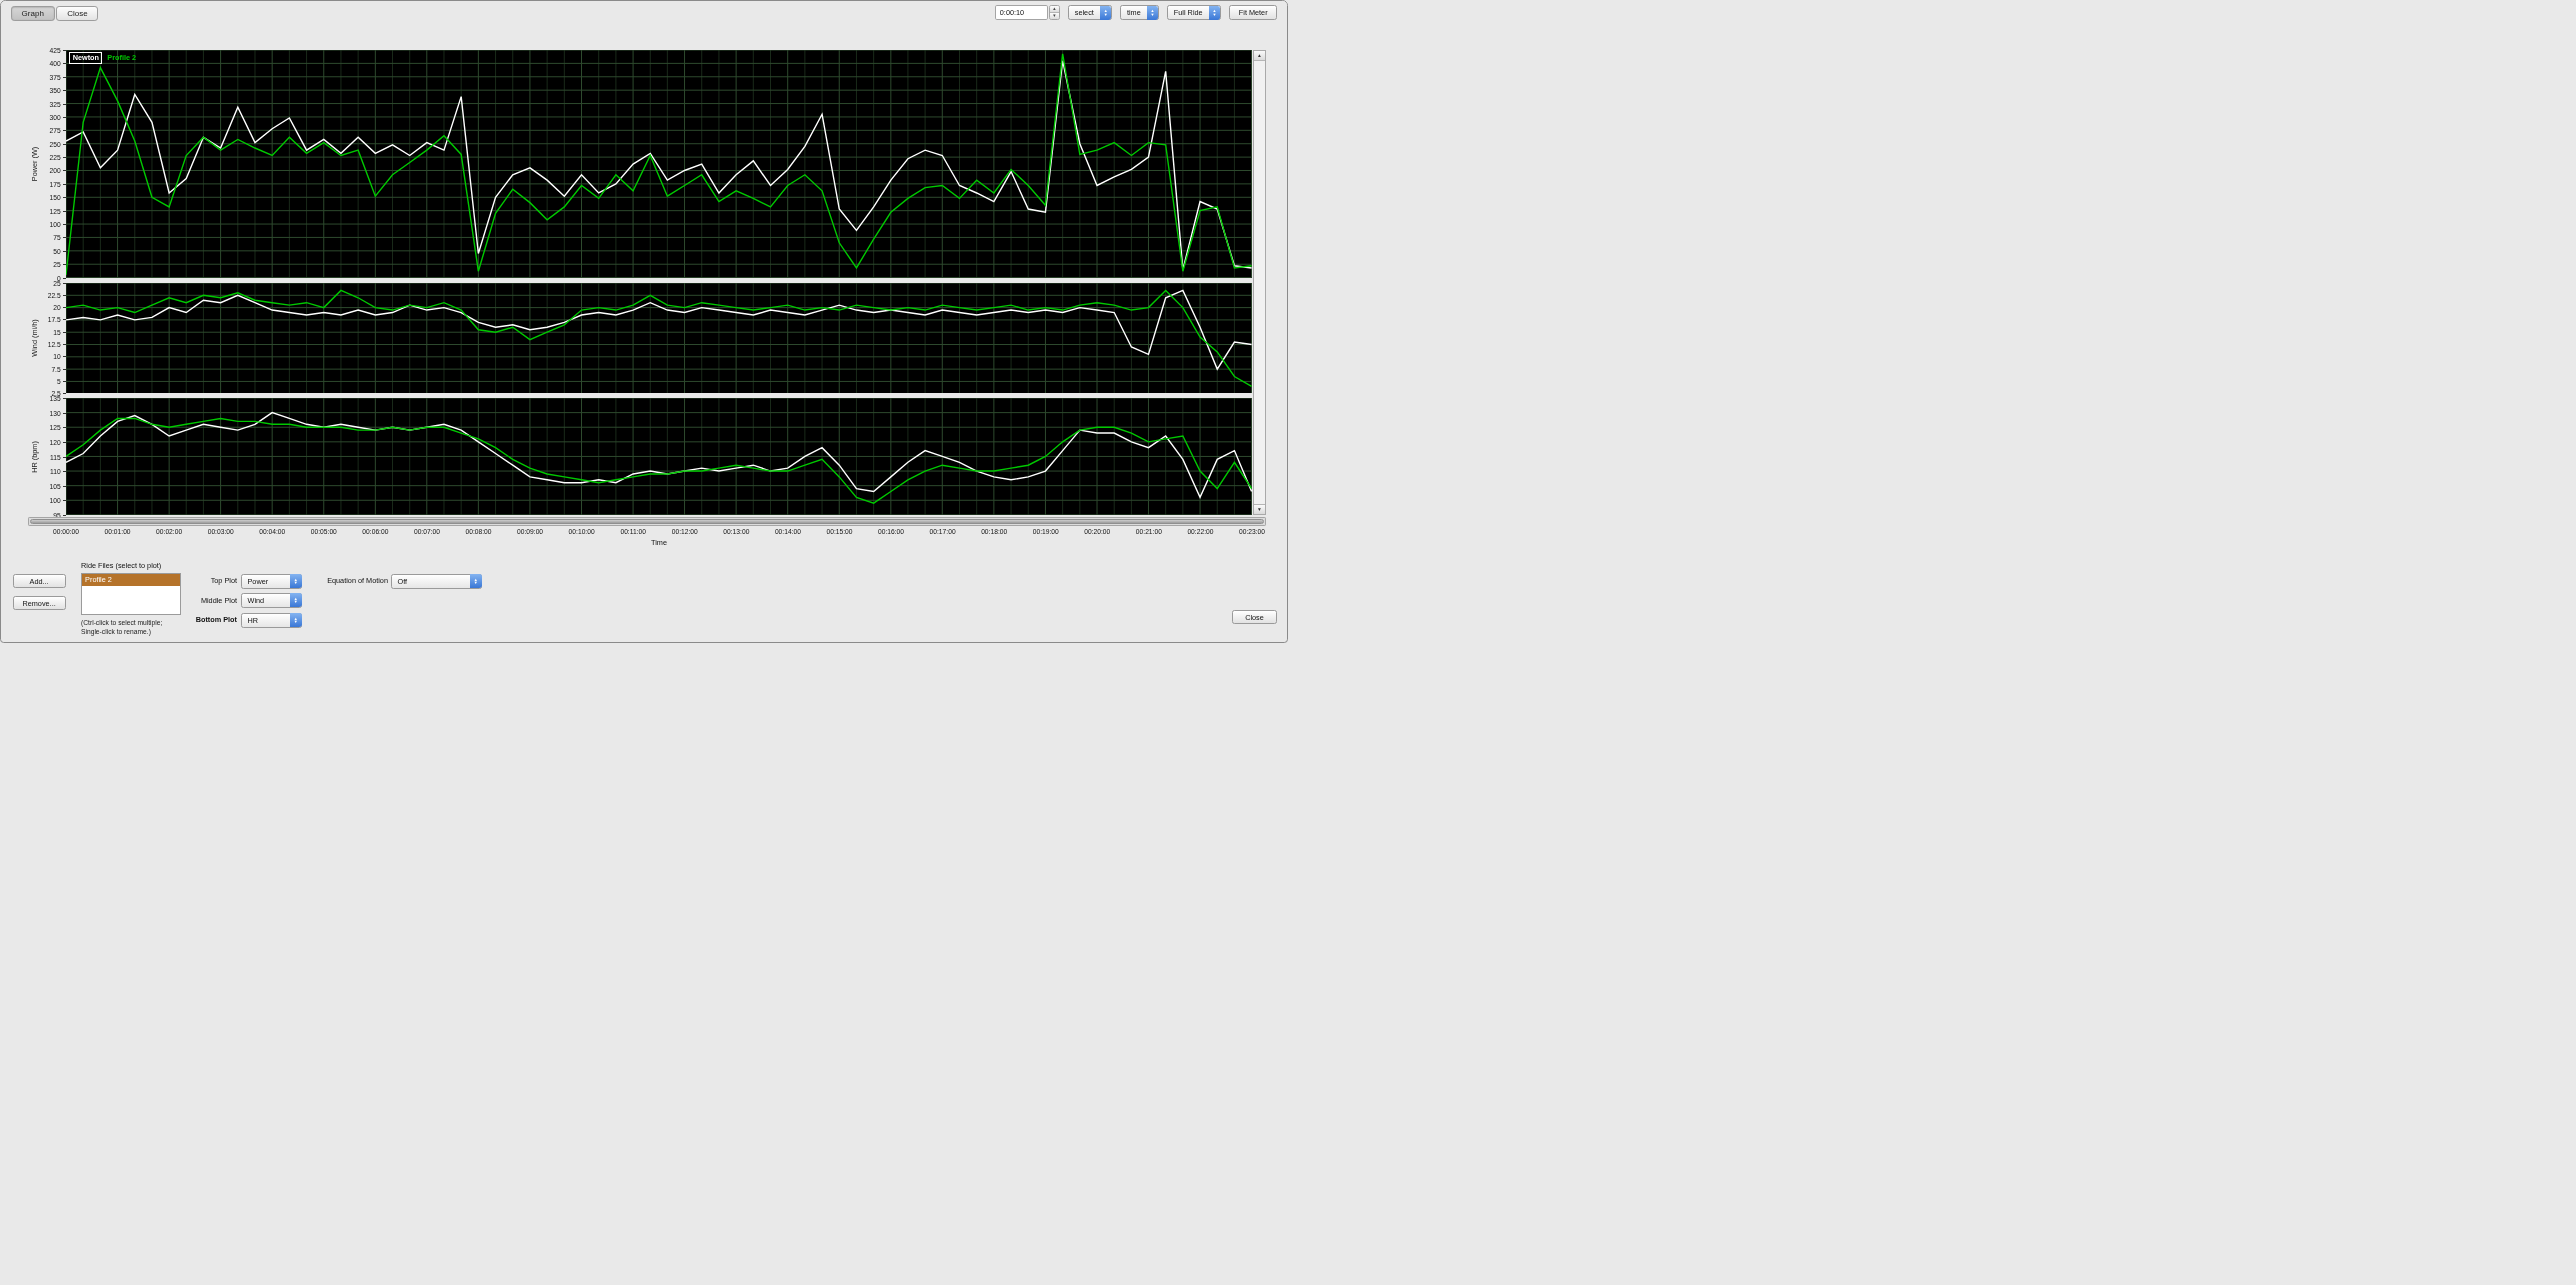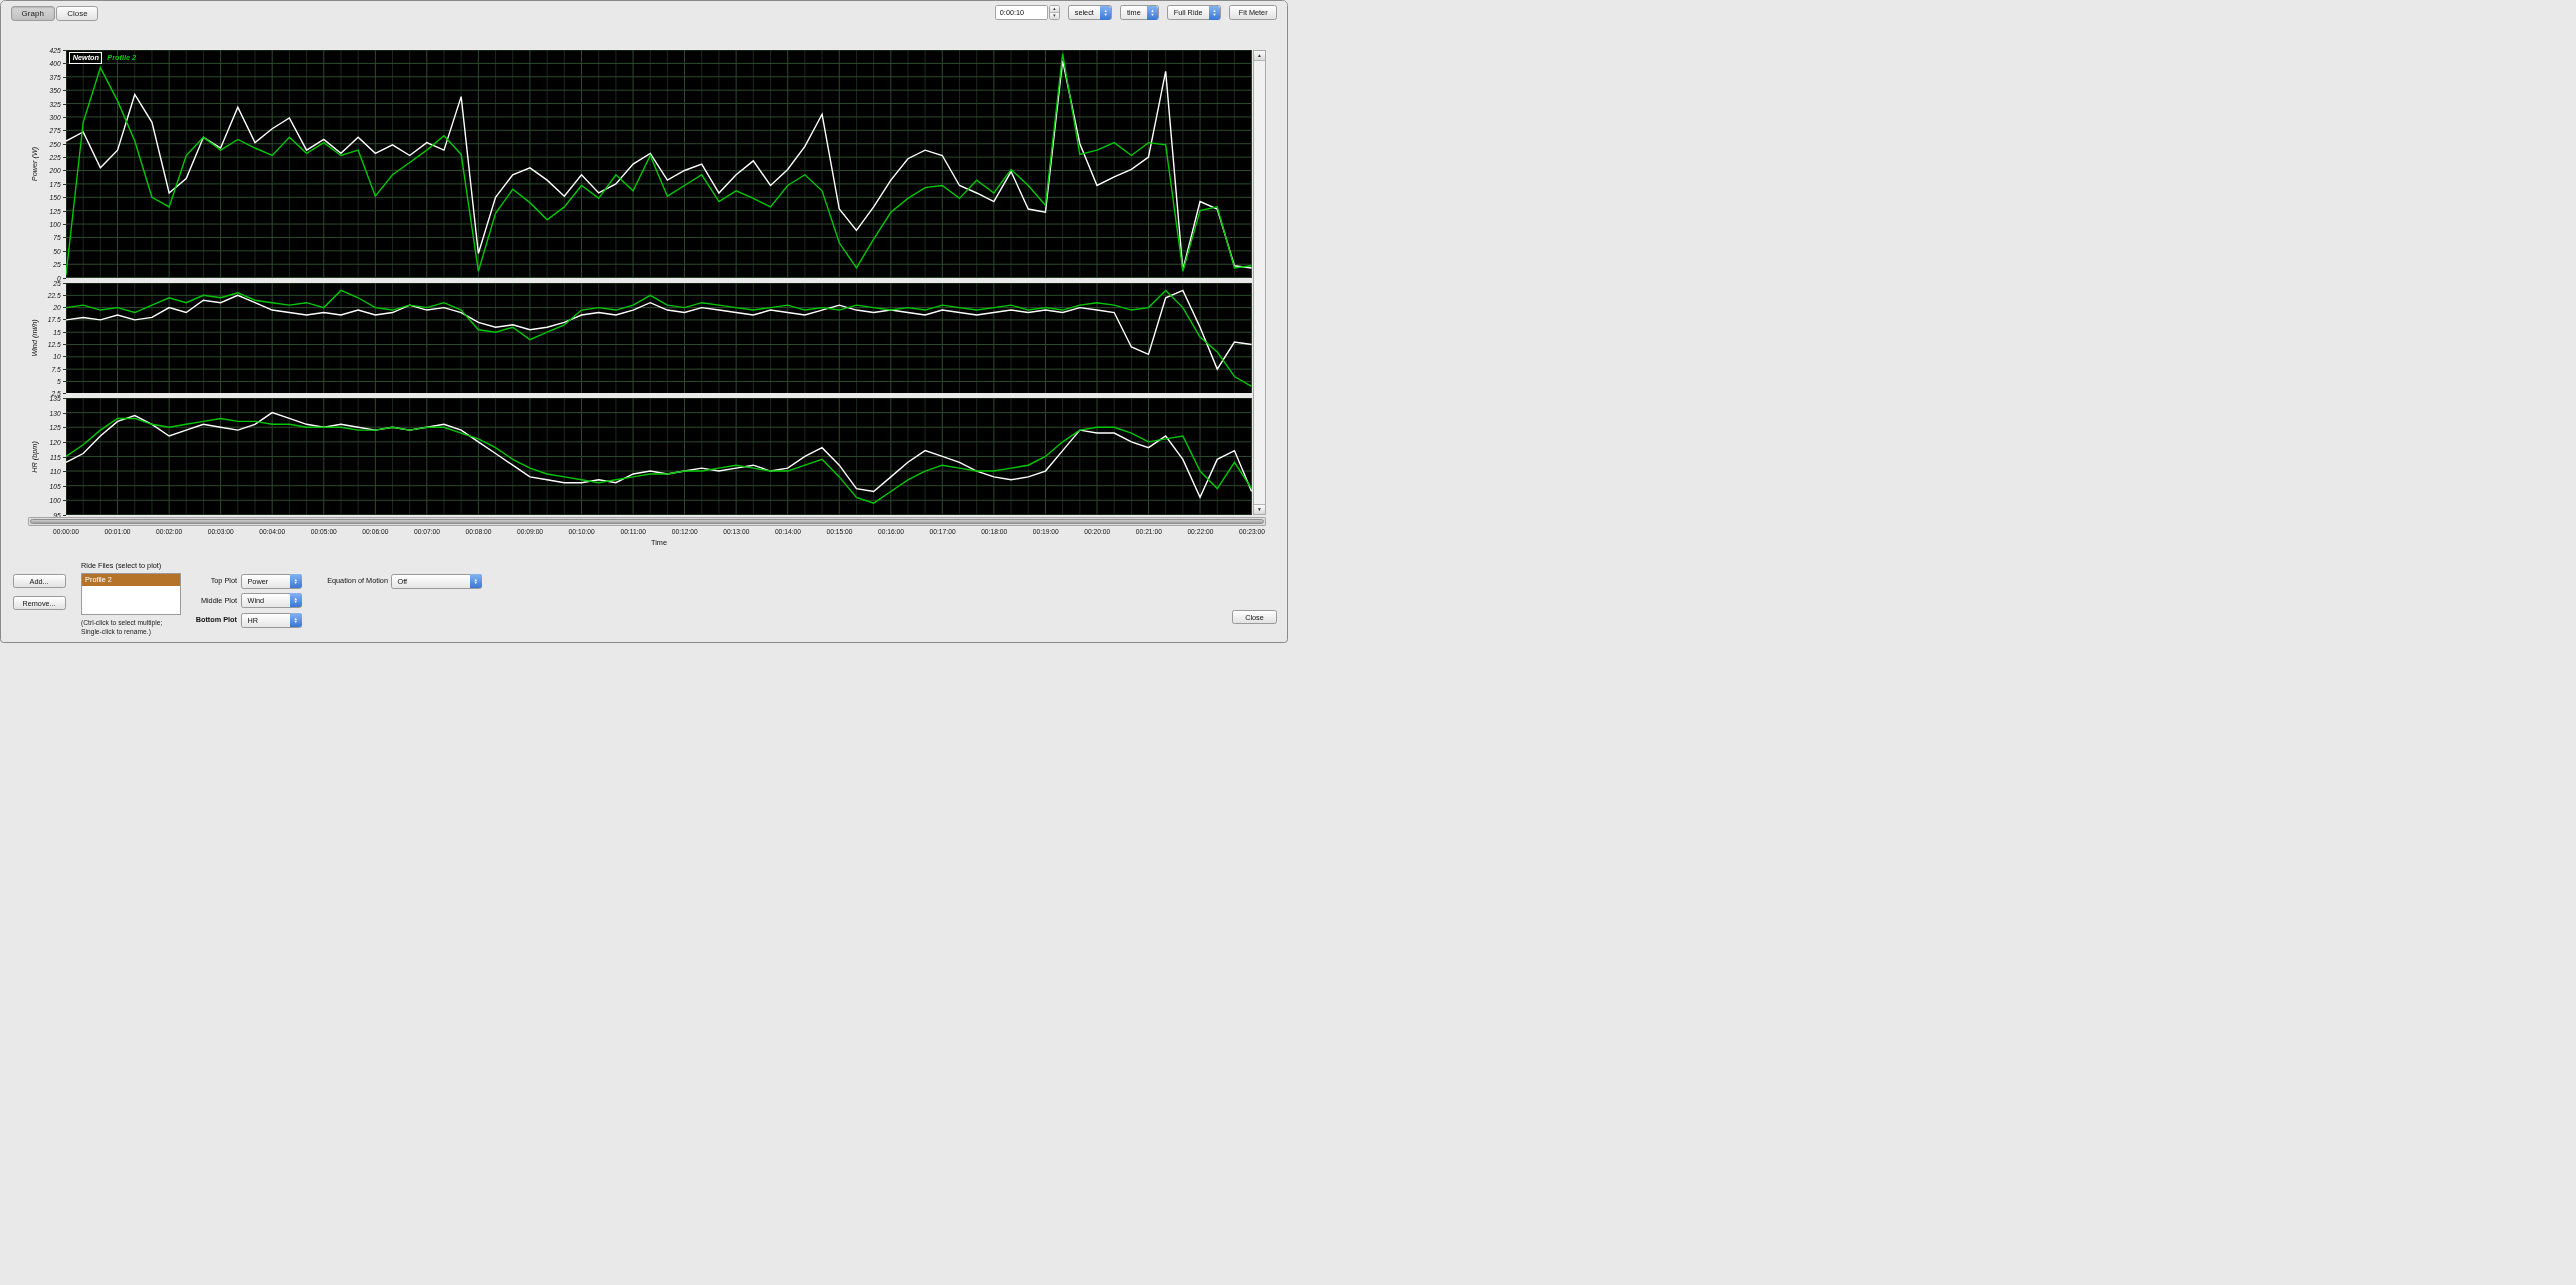--- a/index.html
+++ b/index.html
@@ -41,21 +41,21 @@
   .popup .cap{position:absolute;right:-0.6px;top:-0.6px;bottom:-0.6px;width:11.6px;border-radius:0 2.4px 2.4px 0;
     background:linear-gradient(#84b4f1,#3a77d6);display:flex;flex-direction:column;align-items:center;justify-content:center;
     color:#fff;font-size:4px;line-height:3.7px;}
   .btn{height:14.7px;box-sizing:border-box;border:0.6px solid #9a9a9a;border-radius:2.4px;
     background:linear-gradient(#ffffff,#e2e2e2);font-size:7.3px;color:#111;
     display:inline-flex;align-items:center;justify-content:center;padding:0 8.6px;font-family:inherit;}
 
   
   .content{position:absolute;left:27px;right:21px;top:49px;height:498px;}
   .plot-area{display:flex;}
-  .plots-col{flex:1;display:flex;flex-direction:column;gap:4.9px;height:465px;min-width:0;font-style:italic;}
+  .plots-col{flex:1;display:flex;flex-direction:column;gap:4.9px;height:465px;min-width:0;}
   .plot-row{display:flex;min-height:0;}
   .row-power{flex:370 0 0;}
   .row-wind{flex:180 0 0;}
   .row-hr{flex:190 0 0;}
   .ylabel{width:12.2px;position:relative;}
   .ylabel-text{position:absolute;top:50%;left:50%;transform:translate(-50%,-50%) rotate(-90deg);
     font-size:7.3px;color:#1a1a1a;white-space:nowrap;}
   .yticks{width:26px;position:relative;font-size:6.7px;color:#111;}
   .ytick{position:absolute;right:5.5px;transform:translateY(-50%);white-space:nowrap;}
   .ytickmark{position:absolute;right:0;width:3.7px;height:0.6px;background:#333;}

